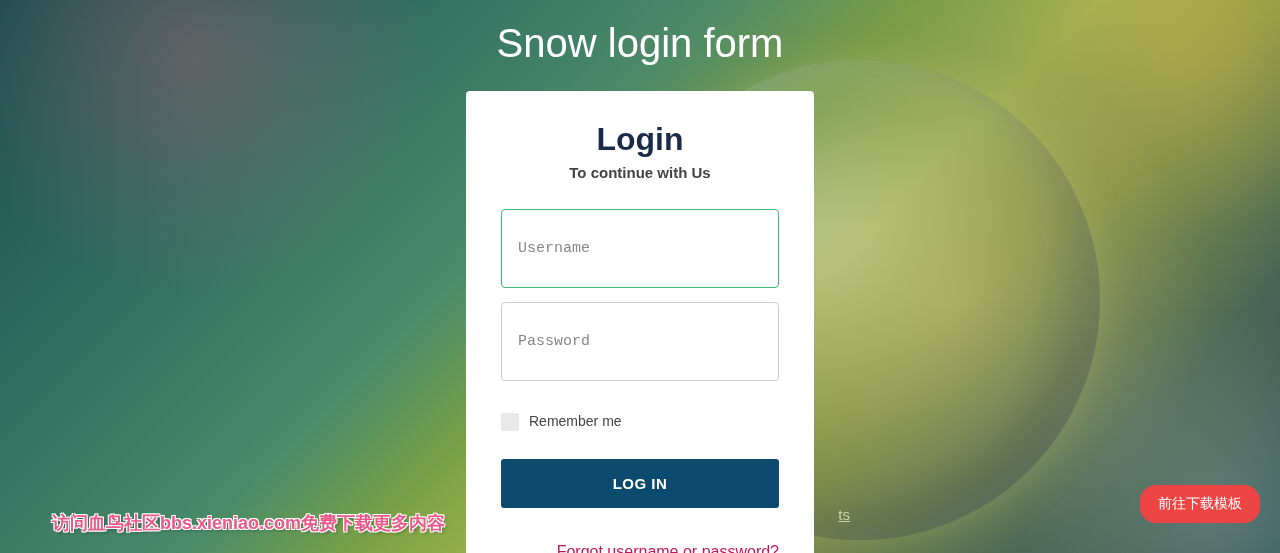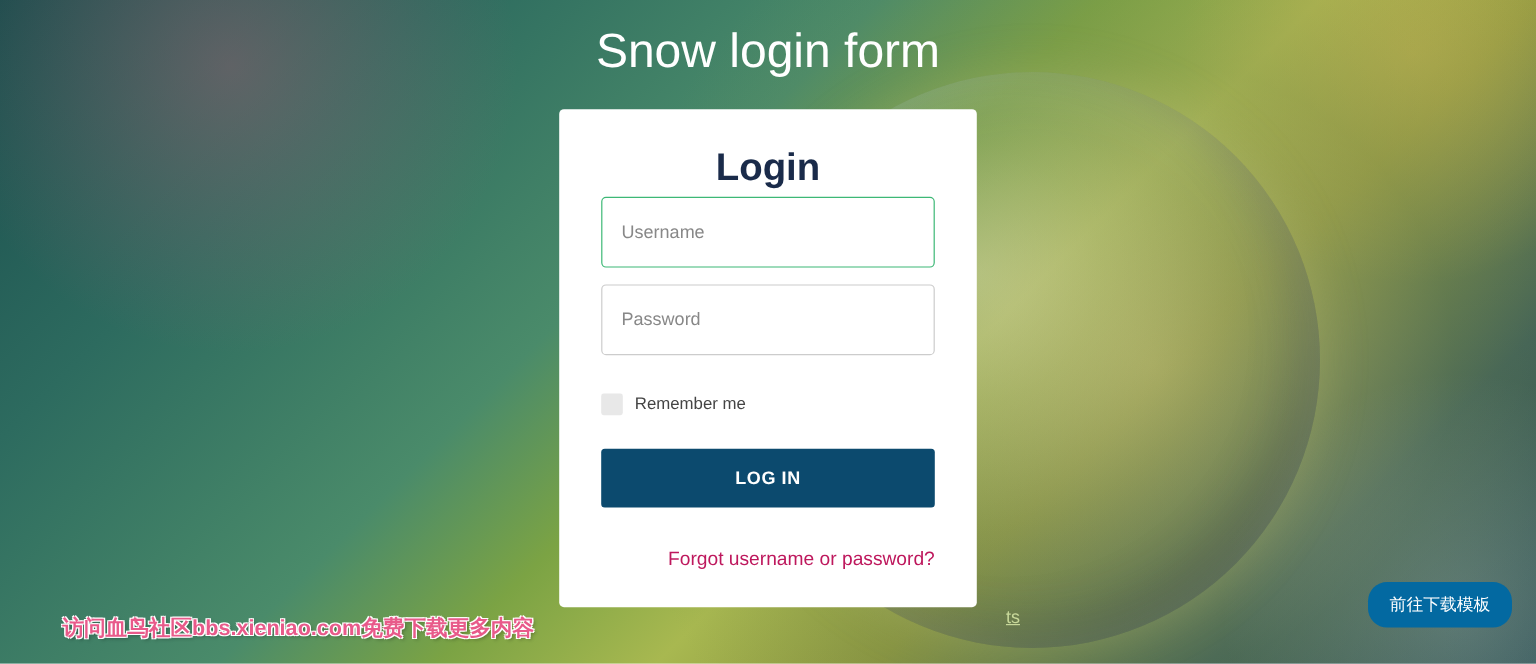--- a/index.html
+++ b/index.html
@@ -69,27 +69,27 @@
     .card-subtitle {
       text-align: center;
       color: #444;
       font-size: 15px;
       font-weight: 600;
       margin-bottom: 28px;
     }
     
     .input-field {
       width: 100%;
-      padding: 20px 16px;
+      padding: 30px 16px;
       font-size: 15px;
       border: 1px solid #ccc;
       border-radius: 4px;
       margin-bottom: 14px;
       color: #555;
-      font-family: Liberation Sans, sans-serif;
+      font-family: Liberation Mono, monospace;
       outline: none;
     }
     
     .input-field.active {
       border-color: #3db876;
     }
     
     .input-field::placeholder {
       color: #888;
     }
@@ -157,41 +157,42 @@
       font-size: 15px;
       text-decoration: underline;
       z-index: 2;
       cursor: pointer;
     }
     
     .download-button {
       position: absolute;
       bottom: 30px;
       right: 20px;
-      background: #0369a1;
+      background: #ef4444;
       color: #ffffff;
       padding: 10px 18px;
       border-radius: 16px;
       font-size: 14px;
       border: none;
       cursor: pointer;
       font-family: "Microsoft YaHei", sans-serif;
       z-index: 5;
     }
   </style>
 </head>
 <body>
 
 <div class="bg-overlay"></div>
 <div class="bubble"></div>
 
 <h1 class="page-title">Snow login form</h1>
 
 <div class="login-card">
   <h2 class="card-heading">Login</h2>
+  <p class="card-subtitle">To continue with Us</p>
   
   <input type="text" class="input-field active" placeholder="Username" style="">
   
   <input type="password" class="input-field" placeholder="Password" style="">
   
   <div class="checkbox-row">
     <div class="checkbox-box"></div>
     <span class="checkbox-label">Remember me</span>
   </div>
   

